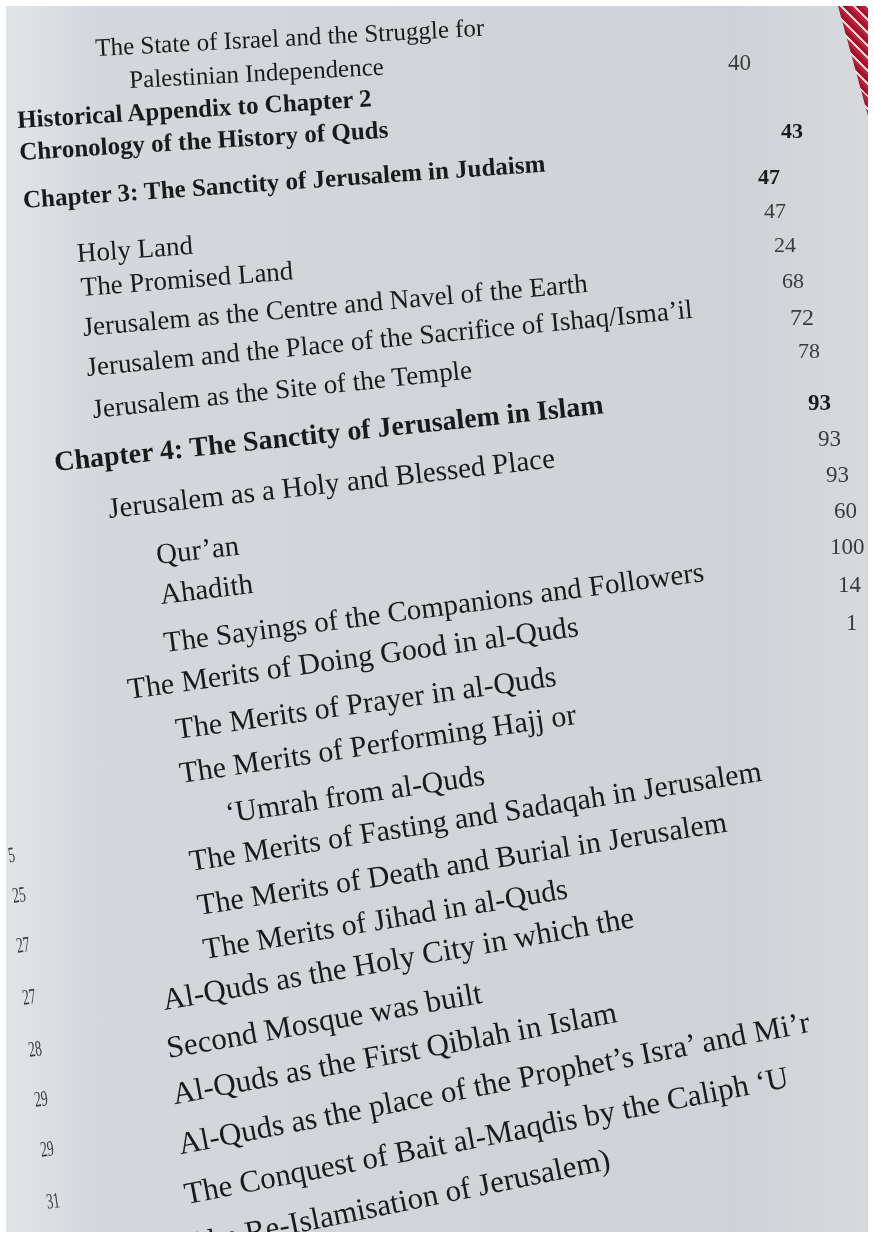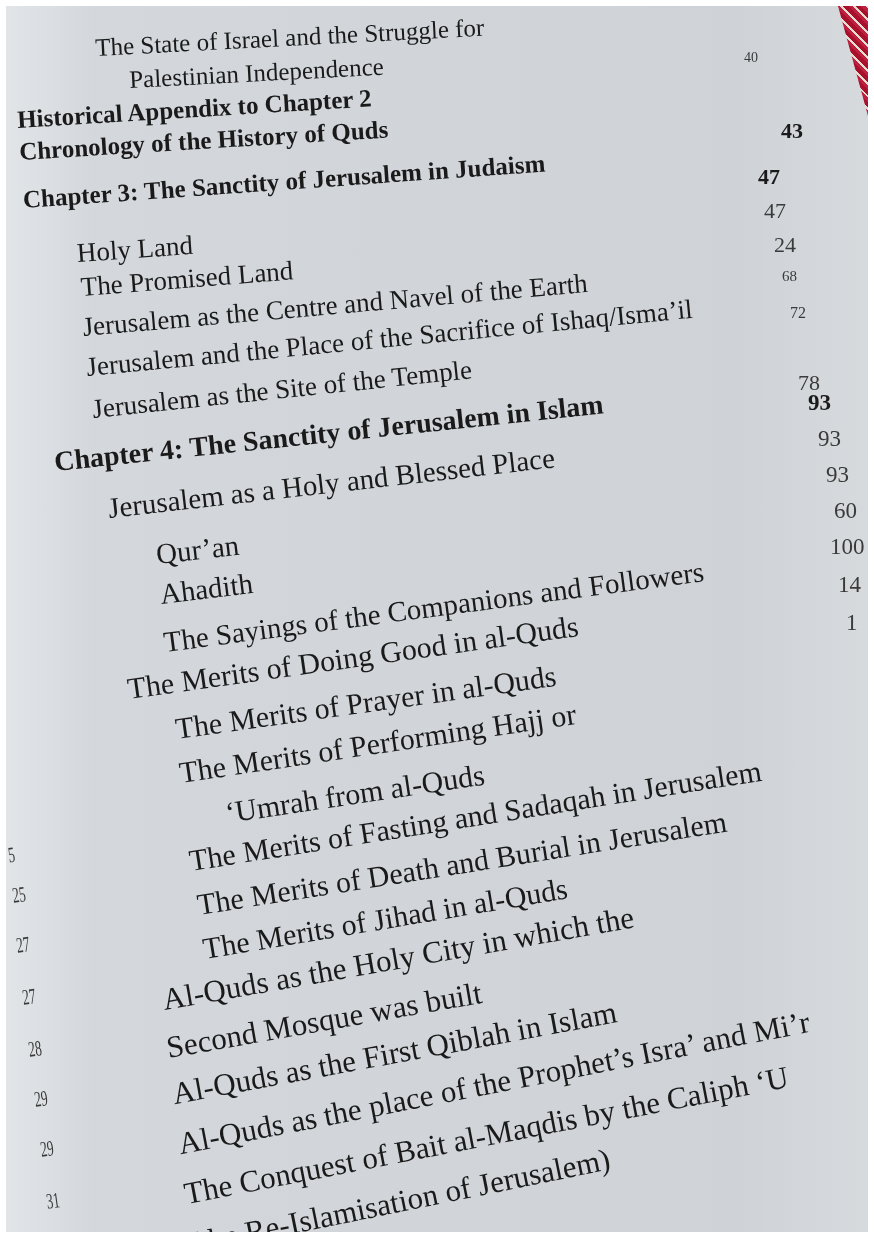--- a/index.html
+++ b/index.html
@@ -21,43 +21,43 @@
     .margin-num { position:absolute; color:#3a3a3a; font-size:22px; transform:rotate(-8deg) scaleX(0.6); }
   </style>
 </head>
 <body>
 
 <div class="photo">
   <div class="cloth"></div>
 
   <div class="line" style="left:90px;top:28px;font-size:25px;transform:rotate(-3deg);">The State of Israel and the Struggle for</div>
   <div class="line" style="left:124px;top:60px;font-size:25px;transform:rotate(-3deg);">Palestinian Independence</div>
-  <div class="num" style="left:722px;top:44px;font-size:14px;margin-left:16px;">40</div>
+  <div class="num" style="left:722px;top:44px;font-size:23px;">40</div>
 
   <div class="line bold" style="left:12px;top:100px;font-size:25px;transform:rotate(-3.5deg);">Historical Appendix to Chapter 2</div>
   <div class="line bold" style="left:14px;top:132px;font-size:25px;transform:rotate(-3.5deg);">Chronology of the History of Quds</div>
   <div class="num bold" style="left:738px;top:112px;font-size:22px;margin-left:37px;">43</div>
 
   <div class="line bold" style="left:18px;top:180px;font-size:25px;transform:rotate(-4deg);">Chapter 3: The Sanctity of Jerusalem in Judaism</div>
   <div class="num bold" style="left:752px;top:158px;font-size:22px;">47</div>
 
   <div class="line" style="left:72px;top:232px;font-size:27px;transform:rotate(-4deg);">Holy Land</div>
   <div class="num" style="left:758px;top:192px;font-size:22px;">47</div>
 
   <div class="line" style="left:76px;top:266px;font-size:27px;transform:rotate(-4.5deg);">The Promised Land</div>
   <div class="num" style="left:768px;top:226px;font-size:22px;">24</div>
 
   <div class="line" style="left:78px;top:306px;font-size:27px;transform:rotate(-5deg);">Jerusalem as the Centre and Navel of the Earth</div>
-  <div class="num" style="left:776px;top:262px;font-size:15px;">68</div>
+  <div class="num" style="left:776px;top:262px;font-size:22px;">68</div>
 
   <div class="line" style="left:82px;top:346px;font-size:27px;transform:rotate(-5.5deg);">Jerusalem and the Place of the Sacrifice of Ishaq/Isma’il</div>
-  <div class="num" style="left:784px;top:298px;font-size:16px;">72</div>
+  <div class="num" style="left:784px;top:298px;font-size:24px;">72</div>
 
   <div class="line" style="left:88px;top:388px;font-size:27px;transform:rotate(-6deg);">Jerusalem as the Site of the Temple</div>
-  <div class="num" style="left:792px;top:332px;font-size:22px;margin-top:32px;">78</div>
+  <div class="num" style="left:792px;top:332px;font-size:22px;">78</div>
 
   <div class="line bold" style="left:50px;top:440px;font-size:28px;transform:rotate(-6deg);">Chapter 4: The Sanctity of Jerusalem in Islam</div>
   <div class="num bold" style="left:802px;top:384px;font-size:23px;">93</div>
 
   <div class="line" style="left:104px;top:486px;font-size:29px;transform:rotate(-6.5deg);">Jerusalem as a Holy and Blessed Place</div>
   <div class="num" style="left:812px;top:420px;font-size:23px;">93</div>
 
   <div class="line" style="left:152px;top:532px;font-size:29px;transform:rotate(-6.5deg);">Qur’an</div>
   <div class="num" style="left:820px;top:456px;font-size:23px;">93</div>
 

